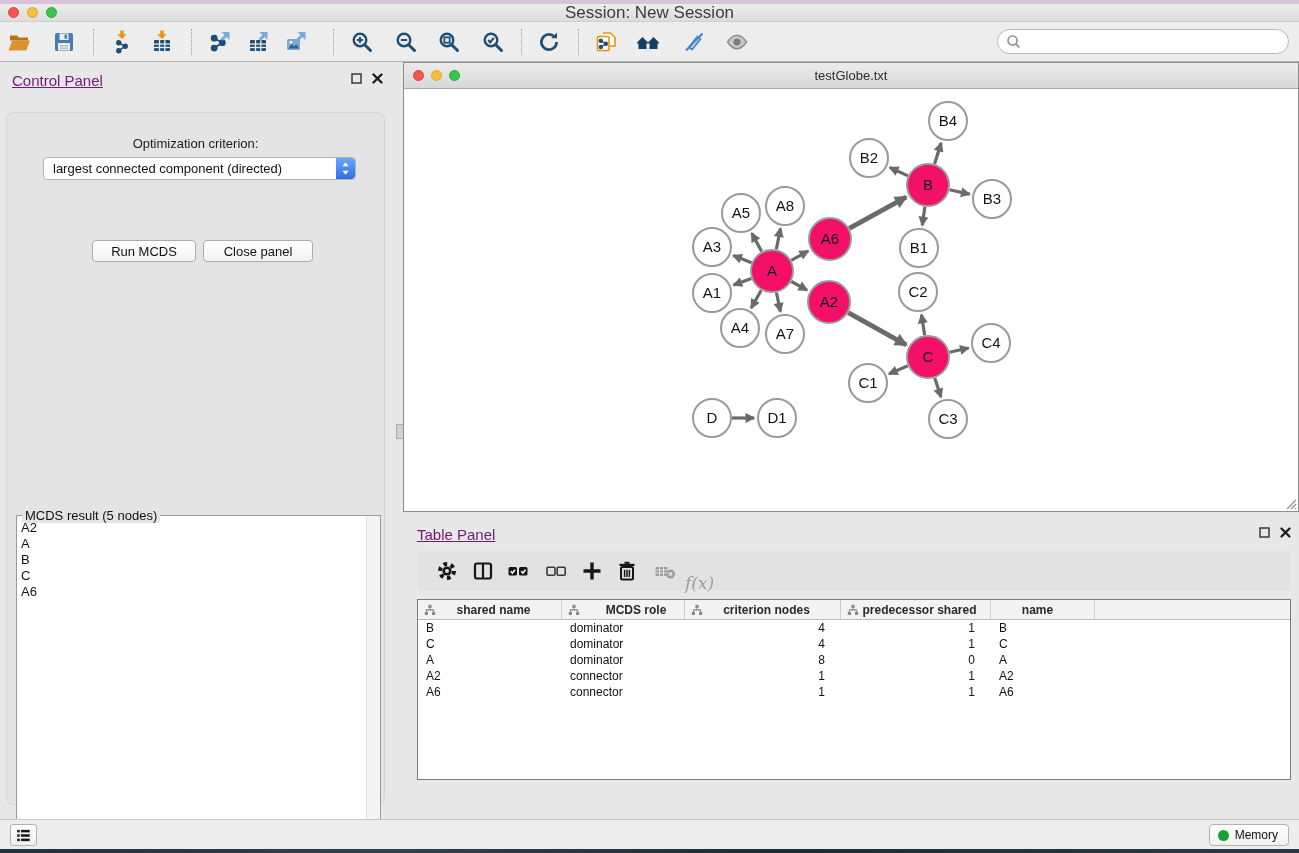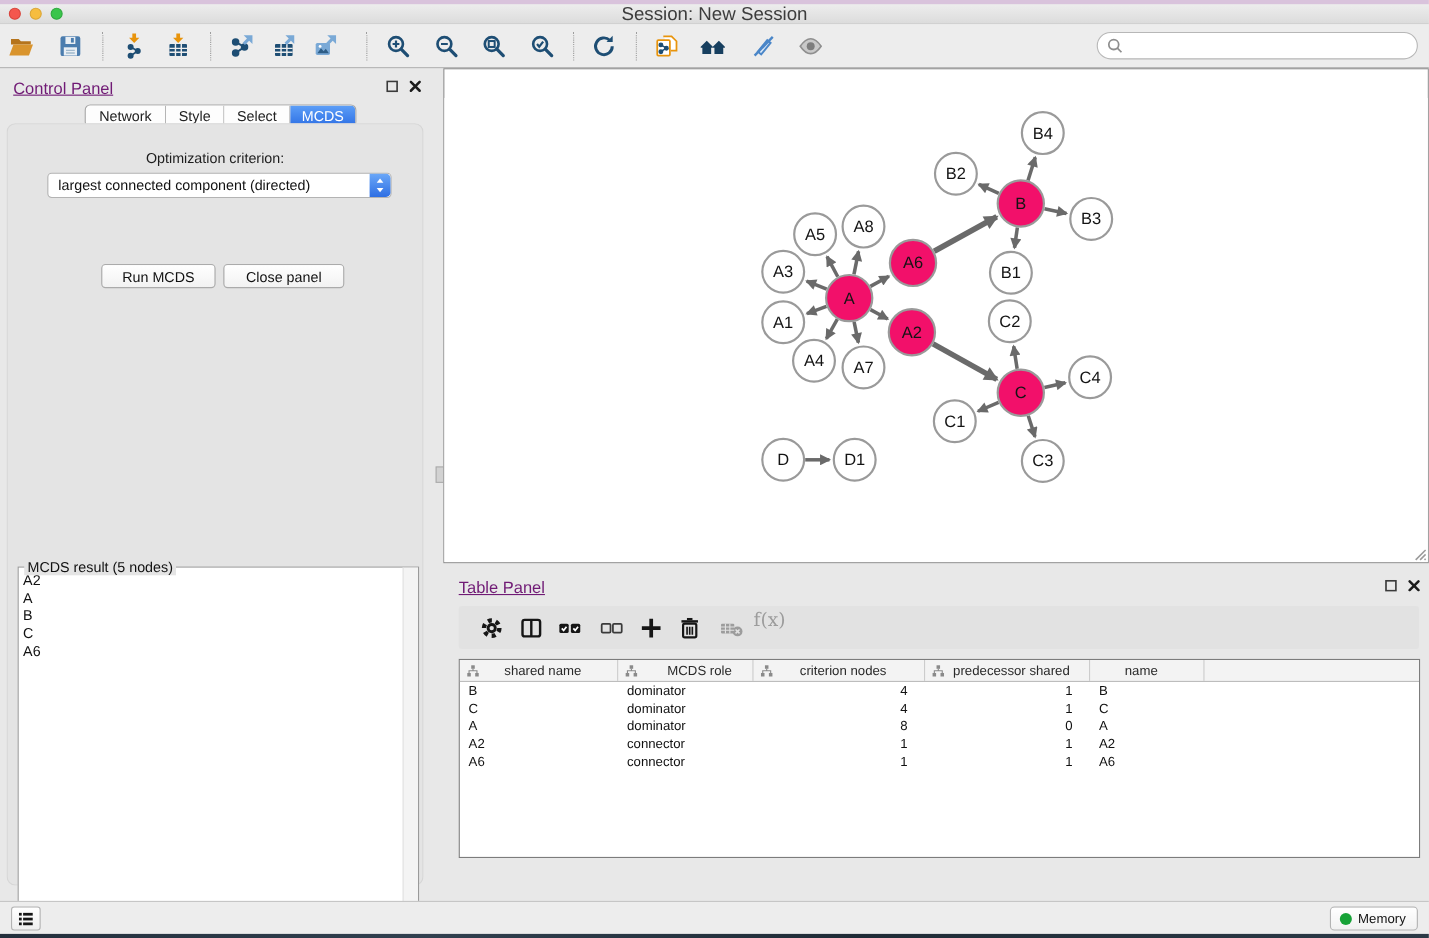--- a/index.html
+++ b/index.html
@@ -81,28 +81,28 @@
   #grip { position:absolute; right:1px; bottom:1px; width:14px; height:14px; }
   #divider-handle { left:396px; top:424px; width:8px; height:15px;
     background:#d2d2d2; border:1px solid #ababab; }
 
   
   #table-panel { left:403px; top:518px; width:896px; height:295px; }
   #tp-toolbar { position:absolute; left:14px; top:33px; width:873px; height:39px;
     background:#e2e2e2; border-radius:3px; }
   .tp-icon { position:absolute; top:6px; width:28px; height:28px; display:flex;
     align-items:center; justify-content:center; cursor:default; }
-  #fx-btn { position:absolute; left:268px; top:3px; font-family:"DejaVu Serif",serif;
-    font-size:17px; color:#9c9c9c; }
+  #fx-btn { position:absolute; left:268px; top:22px; font-family:"DejaVu Serif",serif;
+    font-style:italic; font-size:17px; color:#9c9c9c; }
   #tp-table { position:absolute; left:14px; top:81px; width:874px; height:181px;
     background:#fff; border:1px solid #7c7c7c; overflow:hidden; }
   #tp-head { display:flex; height:20px; background:#f3f3f3; border-bottom:1px solid #bdbdbd; }
   .hcell { display:flex; align-items:center; font-size:12px; color:#2a2a2a;
     border-right:1px solid #cccccc; position:relative; }
-  .hcell .lbl { flex:1; text-align:center; padding-right:10px; }
+  .hcell .lbl { flex:1; text-align:center; padding-right:10px;font-weight:bold; }
   .hcell svg { margin-left:6px; }
   .trow { display:flex; height:16px; font-size:12px; color:#111; align-items:center; }
   .tcell { overflow:hidden; white-space:nowrap; }
   #statusbar { left:0; top:819px; width:1299px; height:30px; background:#ededed;
     border-top:1px solid #c6c6c6; }
   #list-btn { position:absolute; left:10px; top:4px; width:27px; height:22px;
     background:linear-gradient(#fff,#efefef); border:1px solid #b3b3b3; border-radius:3px;
     display:flex; align-items:center; justify-content:center; }
   #memory-btn { position:absolute; right:10px; top:4px; height:22px; padding:0 10px 0 8px;
     background:linear-gradient(#fff,#f1f1f1); border:1px solid #b3b3b3; border-radius:4px;
@@ -293,26 +293,20 @@
     <span class="ptitle">Control Panel</span>
     <span class="win-btns">
       <svg width="11" height="11" viewBox="0 0 11 11">
           <rect x="1" y="1" width="9" height="9" fill="none" stroke="#3a3a3a" stroke-width="1.5"></rect>
         </svg>
       <svg width="11" height="11" viewBox="0 0 11 11">
           <path d="M1.5 1.5l8 8M9.5 1.5l-8 8" stroke="#1c1c1c" stroke-width="2.3" stroke-linecap="round"></path>
         </svg>
     </span>
   </div>
-  <div id="cp-tabs" class="seg">
-      <div class="s" style="width: 73px;">Network</div>
-      <div class="s" style="width: 53px;">Style</div>
-      <div class="s" style="width: 60px;">Select</div>
-      <div class="s active" style="width: 59px;">MCDS</div>
-    </div>
   <div id="cp-body">
     <div id="criterion">
       <span class="val">largest connected component (directed)</span>
       <span class="stepper">
         <svg width="9" height="15" viewBox="0 0 10 16">
             <path d="M5 1l3.4 4.4H1.6z" fill="#fff"></path>
             <path d="M5 15l3.4-4.4H1.6z" fill="#fff"></path>
           </svg>
       </span>
     </div>
@@ -330,20 +324,28 @@
           <div>A6</div>
         </div>
       <div id="result-scroll"></div>
     </div>
   </div>
 </div>
 
 <div id="divider-handle" class="abs"></div>
 
 <div id="net-window" class="abs">
+  <div id="net-titlebar">
+    <div class="lights">
+      <span class="tl red"></span>
+      <span class="tl yel"></span>
+      <span class="tl grn"></span>
+    </div>
+    <div class="title">testGlobe.txt</div>
+  </div>
   <div id="net-canvas">
     <svg id="graph-svg" width="894" height="422">
         <defs>
           <marker id="arrA" viewBox="0 0 10 10" refX="8.5" refY="5" markerWidth="11" markerHeight="10" orient="auto" markerUnits="userSpaceOnUse">
             <path d="M0 0L10 5L0 10z" fill="#6a6a6a"></path>
           </marker>
           <marker id="arrB" viewBox="0 0 10 10" refX="8.5" refY="5" markerWidth="14" markerHeight="13" orient="auto" markerUnits="userSpaceOnUse">
             <path d="M0 0L10 5L0 10z" fill="#6a6a6a"></path>
           </marker>
         </defs>

